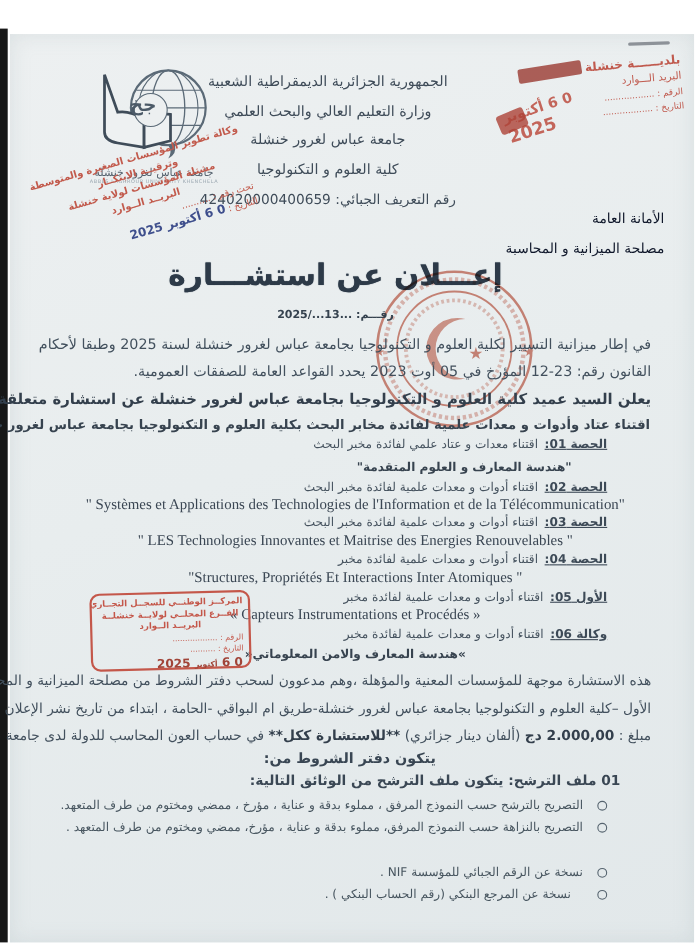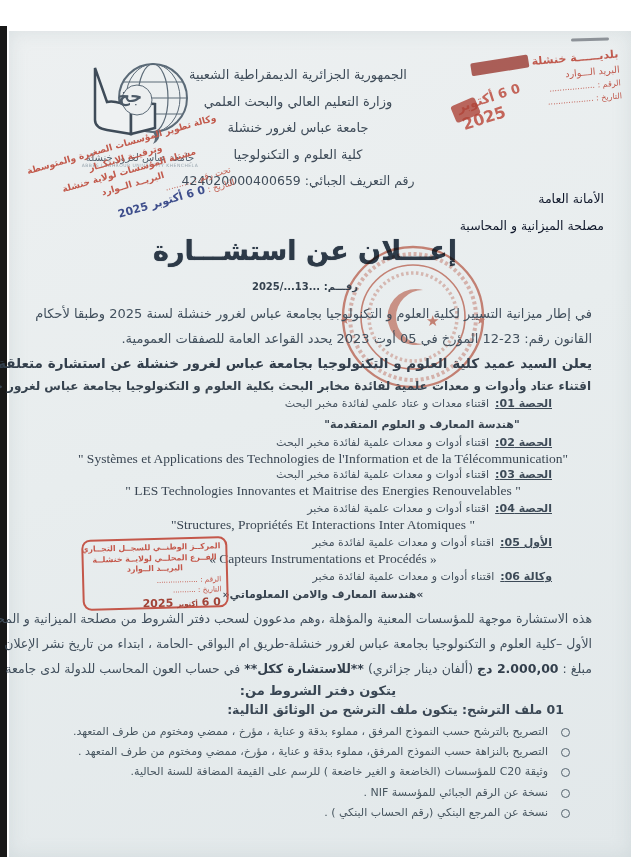--- a/index.html
+++ b/index.html
@@ -84,23 +84,23 @@
 
   
   #p1{right:44px;top:611px;font-size:12.5px;}
   #p2{right:44px;top:636px;font-size:12.5px;}
   #p3{right:44px;top:661px;font-size:12.5px;}
   #p3 .b{font-weight:bold;color:#333f4c;}
   #compose{left:60px;right:60px;top:683px;text-align:center;font-size:13px;font-weight:bold;color:#39465;color:#394653;}
   #file-title{right:72px;top:702px;font-size:12.5px;font-weight:bold;color:#3a4754;}
 
   
-  .bullet{right:66px;display:flex;direction:rtl;align-items:flex-start;font-size:11px;color:#47555f;justify-content:center;}
+  .bullet{right:84px;display:flex;direction:rtl;align-items:flex-start;font-size:11px;color:#47555f;justify-content:center;}
   .bullet .circle{width:7px;height:7px;border:1.3px solid #56646f;border-radius:50%;margin-left:13px;margin-top:3px;flex:0 0 auto;}
-  #bullet-0{top:725px;} #bullet-1{top:745px;} #bullet-2{top:765px;} #bullet-3{top:786px;} #bullet-4{top:806px;}
+  #bullet-0{top:725px;} #bullet-1{top:745px;} #bullet-2{top:765px;} #bullet-3{top:786px;} #bullet-4{top:806px;gap:11px;}
 </style>
 </head>
 <body>
 
 <div id="canvas">
   <div id="black-strip" class="abs"></div>
   <div id="page-bg" class="abs"></div>
   <div id="top-mark" class="abs"></div>
 
   <div id="logo" class="abs">
@@ -231,24 +231,20 @@
   <div id="file-title" class="abs rtl nowrap">01 ملف الترشح: يتكون ملف الترشح من الوثائق التالية:</div>
 
   <div id="bullet-0" class="abs nowrap bullet">
       <span class="circle"></span>
       <span>التصريح بالترشح حسب النموذج المرفق ، مملوء بدقة و عناية ، مؤرخ ، ممضي ومختوم من طرف المتعهد.</span>
     </div>
   <div id="bullet-1" class="abs nowrap bullet">
       <span class="circle"></span>
       <span>التصريح بالنزاهة حسب النموذج المرفق، مملوء بدقة و عناية ، مؤرخ، ممضي ومختوم من طرف المتعهد .</span>
     </div>
-  <div id="bullet-2" class="abs nowrap bullet">
-      <span class="circle"></span>
-      <span>وثيقة C20 للمؤسسات (الخاضعة و الغير خاضعة ) للرسم على القيمة المضافة للسنة الحالية.</span>
-    </div>
   <div id="bullet-3" class="abs nowrap bullet">
       <span class="circle"></span>
       <span>نسخة عن الرقم الجبائي للمؤسسة NIF .</span>
     </div>
   <div id="bullet-4" class="abs nowrap bullet">
       <span class="circle"></span>
       <span>نسخة عن المرجع البنكي (رقم الحساب البنكي ) .</span>
     </div>
 </div>
 

